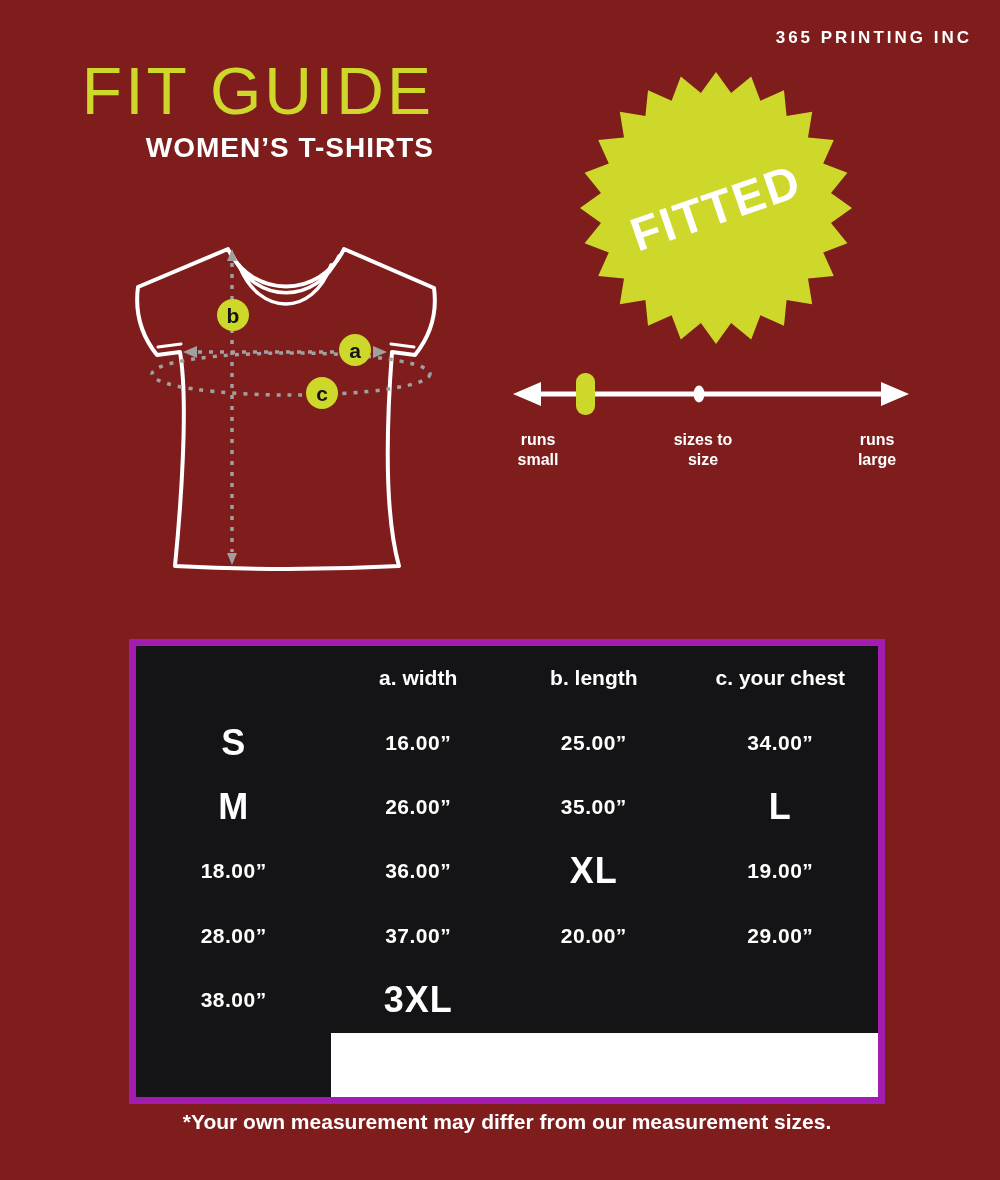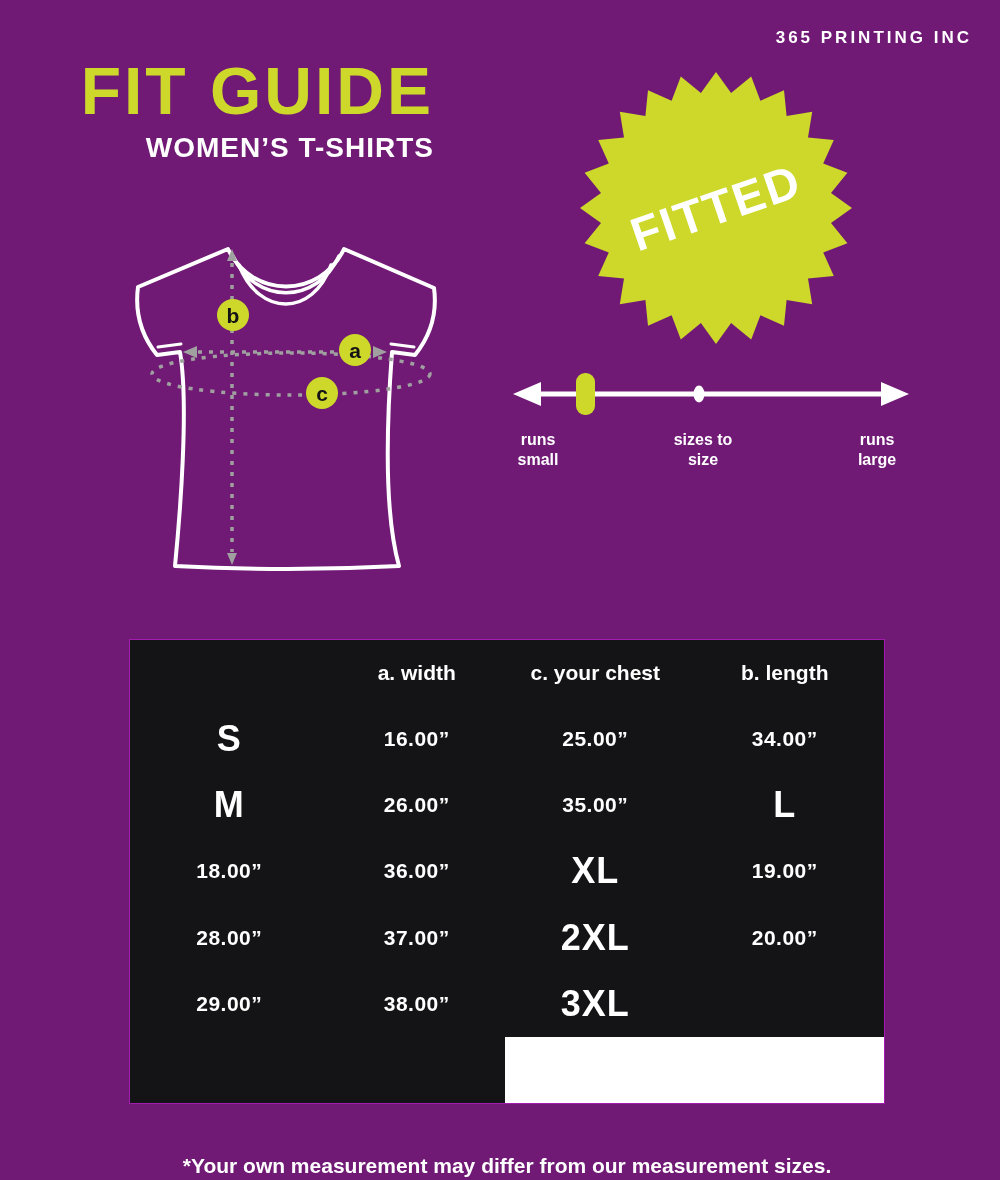--- a/index.html
+++ b/index.html
@@ -1,60 +1,60 @@
 <!DOCTYPE html>
 <html><head>
 <meta charset="utf-8">
 <style>
   html,body{margin:0;padding:0;background:#0e0f11;}
   .canvas{
     position:relative;width:1000px;height:1180px;overflow:hidden;
-    background:#701a75;color:#fff;
+    background:#7f1d1d;color:#fff;
     font-family:"Liberation Sans",sans-serif;
   }
   .brand{
     position:absolute;top:28px;right:28px;
     font-size:17px;font-weight:bold;letter-spacing:3px;white-space:nowrap;
   }
   .title-block{position:absolute;left:62px;top:58px;width:372px;text-align:right;}
   .title{
-    font-size:66px;font-weight:bold;color:#cdd82a;letter-spacing:3px;
+    font-size:66px;font-weight:normal;color:#cdd82a;letter-spacing:3px;
     line-height:1;white-space:nowrap;
   }
   .subtitle{font-size:28px;font-weight:bold;letter-spacing:1px;margin-top:8px;white-space:nowrap;}
 
   .shirt-svg{position:absolute;left:120px;top:225px;}
   .badge-svg{position:absolute;left:580px;top:72px;}
 
   .scale{position:absolute;left:505px;top:358px;width:410px;height:135px;}
   .scale svg{position:absolute;left:0;top:0;}
   .scale-label{
     position:absolute;top:72px;transform:translateX(-50%);
     text-align:center;font-weight:bold;font-size:16px;line-height:20px;white-space:nowrap;
   }
   .scale-label.l1{left:33px;}
   .scale-label.l2{left:198px;}
   .scale-label.l3{left:372px;}
 
   .size-table{
     position:absolute;left:129px;top:639px;width:756px;height:465px;
-    box-sizing:border-box;border:1px solid #a21caf;background:#ffffff;
+    box-sizing:border-box;border:7px solid #a21caf;background:#ffffff;
     display:grid;grid-template-columns:199fr 177fr 181fr 199fr;
     grid-auto-rows:1fr;gap:0;
   }
   .cell{
     background:#141416;display:flex;align-items:center;justify-content:center;
     font-weight:bold;overflow:hidden;
   }
   .cell.th{font-size:21px;}
   .cell.size{font-size:36px;letter-spacing:1px;}
   .cell.val{font-size:21px;letter-spacing:0.5px;}
 
   .footnote{
-    position:absolute;left:129px;top:1154px;width:756px;text-align:center;
+    position:absolute;left:129px;top:1110px;width:756px;text-align:center;
     font-size:21px;font-weight:bold;white-space:nowrap;
   }
 </style>
 </head>
 <body>
 
 <div class="canvas">
 
   <div class="brand">365 PRINTING INC</div>
 
@@ -124,42 +124,41 @@
     </div>
     <div class="scale-label l3">
       <div>runs</div>
         <div>large</div>
     </div>
   </div>
 
   <div class="size-table">
     <div class="cell th"></div>
     <div class="cell th">a. width</div>
+    <div class="cell th">b. length</div>
     <div class="cell th">c. your chest</div>
-    <div class="cell th">b. length</div>
 
     <div class="cell size">S</div>
     <div class="cell val">16.00”</div>
     <div class="cell val">25.00”</div>
     <div class="cell val">34.00”</div>
 
     <div class="cell size">M</div>
     <div class="cell val">26.00”</div>
     <div class="cell val">35.00”</div>
 
     <div class="cell size">L</div>
     <div class="cell val">18.00”</div>
     <div class="cell val">36.00”</div>
 
     <div class="cell size">XL</div>
     <div class="cell val">19.00”</div>
     <div class="cell val">28.00”</div>
     <div class="cell val">37.00”</div>
 
-    <div class="cell size">2XL</div>
     <div class="cell val">20.00”</div>
     <div class="cell val">29.00”</div>
     <div class="cell val">38.00”</div>
 
     <div class="cell size">3XL</div>
     <div class="cell val"></div>
     <div class="cell val"></div>
     <div class="cell val"></div>
   </div>
 

